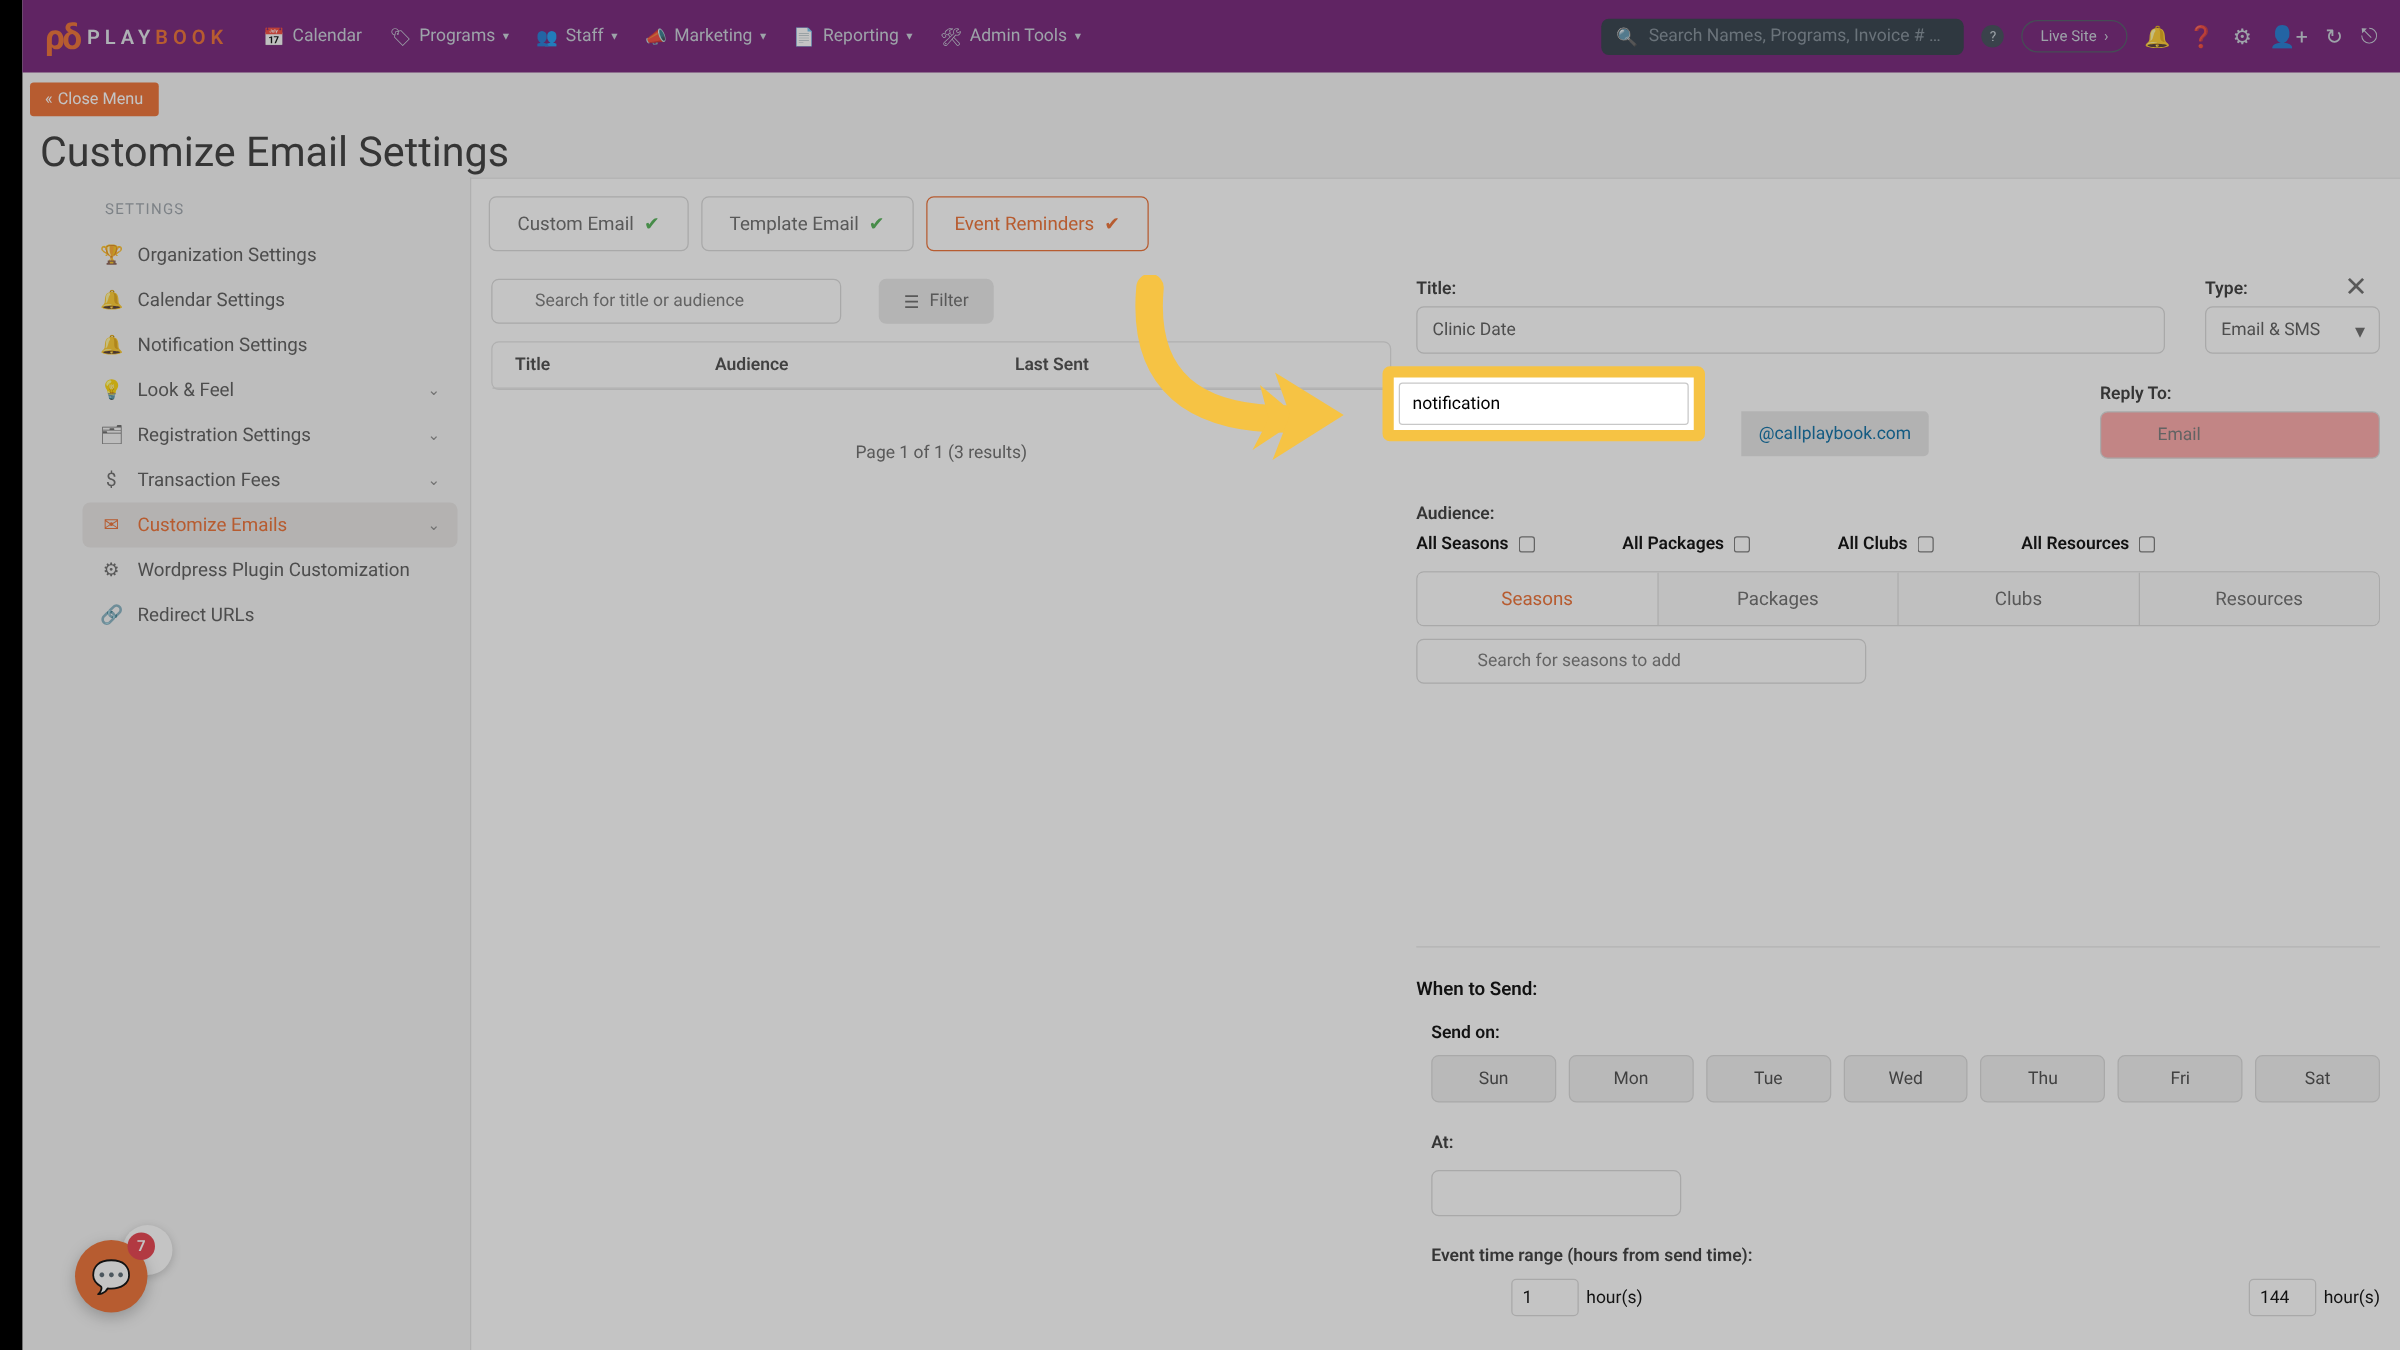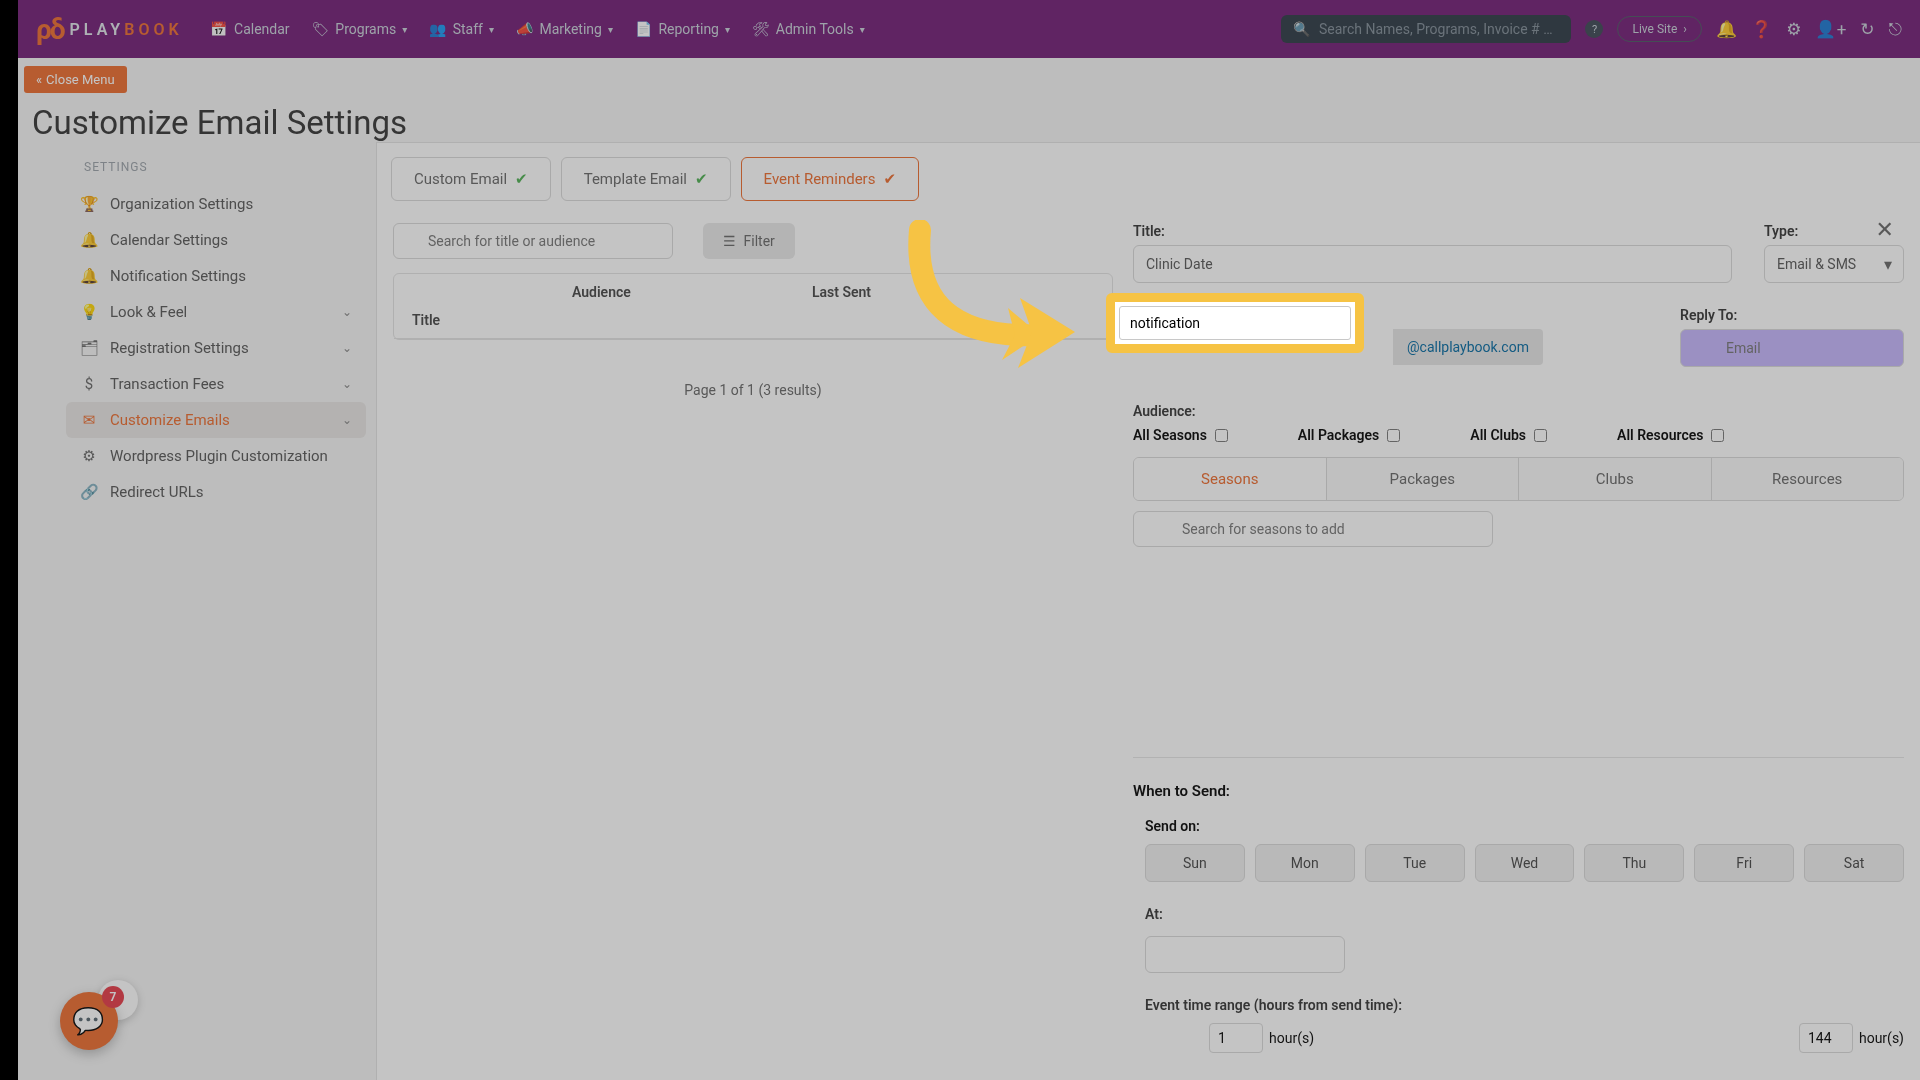--- a/index.html
+++ b/index.html
@@ -52,33 +52,33 @@
 .right-col { flex: 1; position: relative; }
 
 .search-filter { display: flex; gap: 30px; margin-bottom: 14px; }
 .search-input { border: 1px solid #d8d8d8; border-radius: 6px; padding: 9px 12px 9px 34px; width: 280px; font-size: 14px; position: relative; }
 .search-wrap { position: relative; }
 .search-wrap::before { content: "🔍"; position: absolute; left: 10px; top: 8px; font-size: 13px; color: #999; filter: grayscale(1) opacity(0.6); }
 .filter-btn { background: #e8e8e8; border: none; border-radius: 6px; padding: 9px 20px; font-size: 14px; color: #666; cursor: pointer; display: flex; align-items: center; gap: 8px; }
 
 .table { border: 1px solid #e3e3e3; border-radius: 6px; }
 .table-header { display: flex; padding: 10px 18px; font-weight: 600; font-size: 14px; color: #444; border-bottom: 1px solid #e3e3e3; }
-.th-title { width: 160px; margin-top: 28px; }
+.th-title { width: 160px; }
 .th-audience { width: 240px; }
 .th-sent { flex: 1; }
 .table-empty { text-align: center; padding: 42px 0; color: #666; font-size: 14px; }
 
 
 .close-x { position: absolute; top: -6px; right: 10px; font-size: 22px; color: #666; cursor: pointer; }
 .form-row { display: flex; gap: 32px; margin-bottom: 24px; }
 .form-group { flex: 1; }
 .form-group.narrow { flex: 0 0 140px; }
 .form-label { font-weight: 600; font-size: 14px; color: #333; margin-bottom: 6px; display: block; }
 .form-input { width: 100%; border: 1px solid #d8d8d8; border-radius: 6px; padding: 10px 12px; font-size: 14px; color: #555; }
-.form-input.readonly { background: #c4b5fd; padding-left: 45px; }
+.form-input.readonly { background: #fca5a5; padding-left: 45px; }
 .select-wrap { position: relative; }
 .select-wrap::after { content: "▾"; position: absolute; right: 12px; top: 10px; color: #666; pointer-events: none; }
 
 .from-email-wrap { display: flex; align-items: center; }
 .from-email-input { border: 1px solid #c8c8c8; border-radius: 3px; padding: 8px 10px; width: 232px; font-size: 14px; }
 .from-domain { background: #e6e6e6; padding: 10px 14px; font-size: 14px; color: #0369a1; border-radius: 0 4px 4px 0; }
 
 .highlight-box { position: absolute; border: 9px solid #f6c344; border-radius: 6px; background: #fff; padding: 4px; }
 
 

